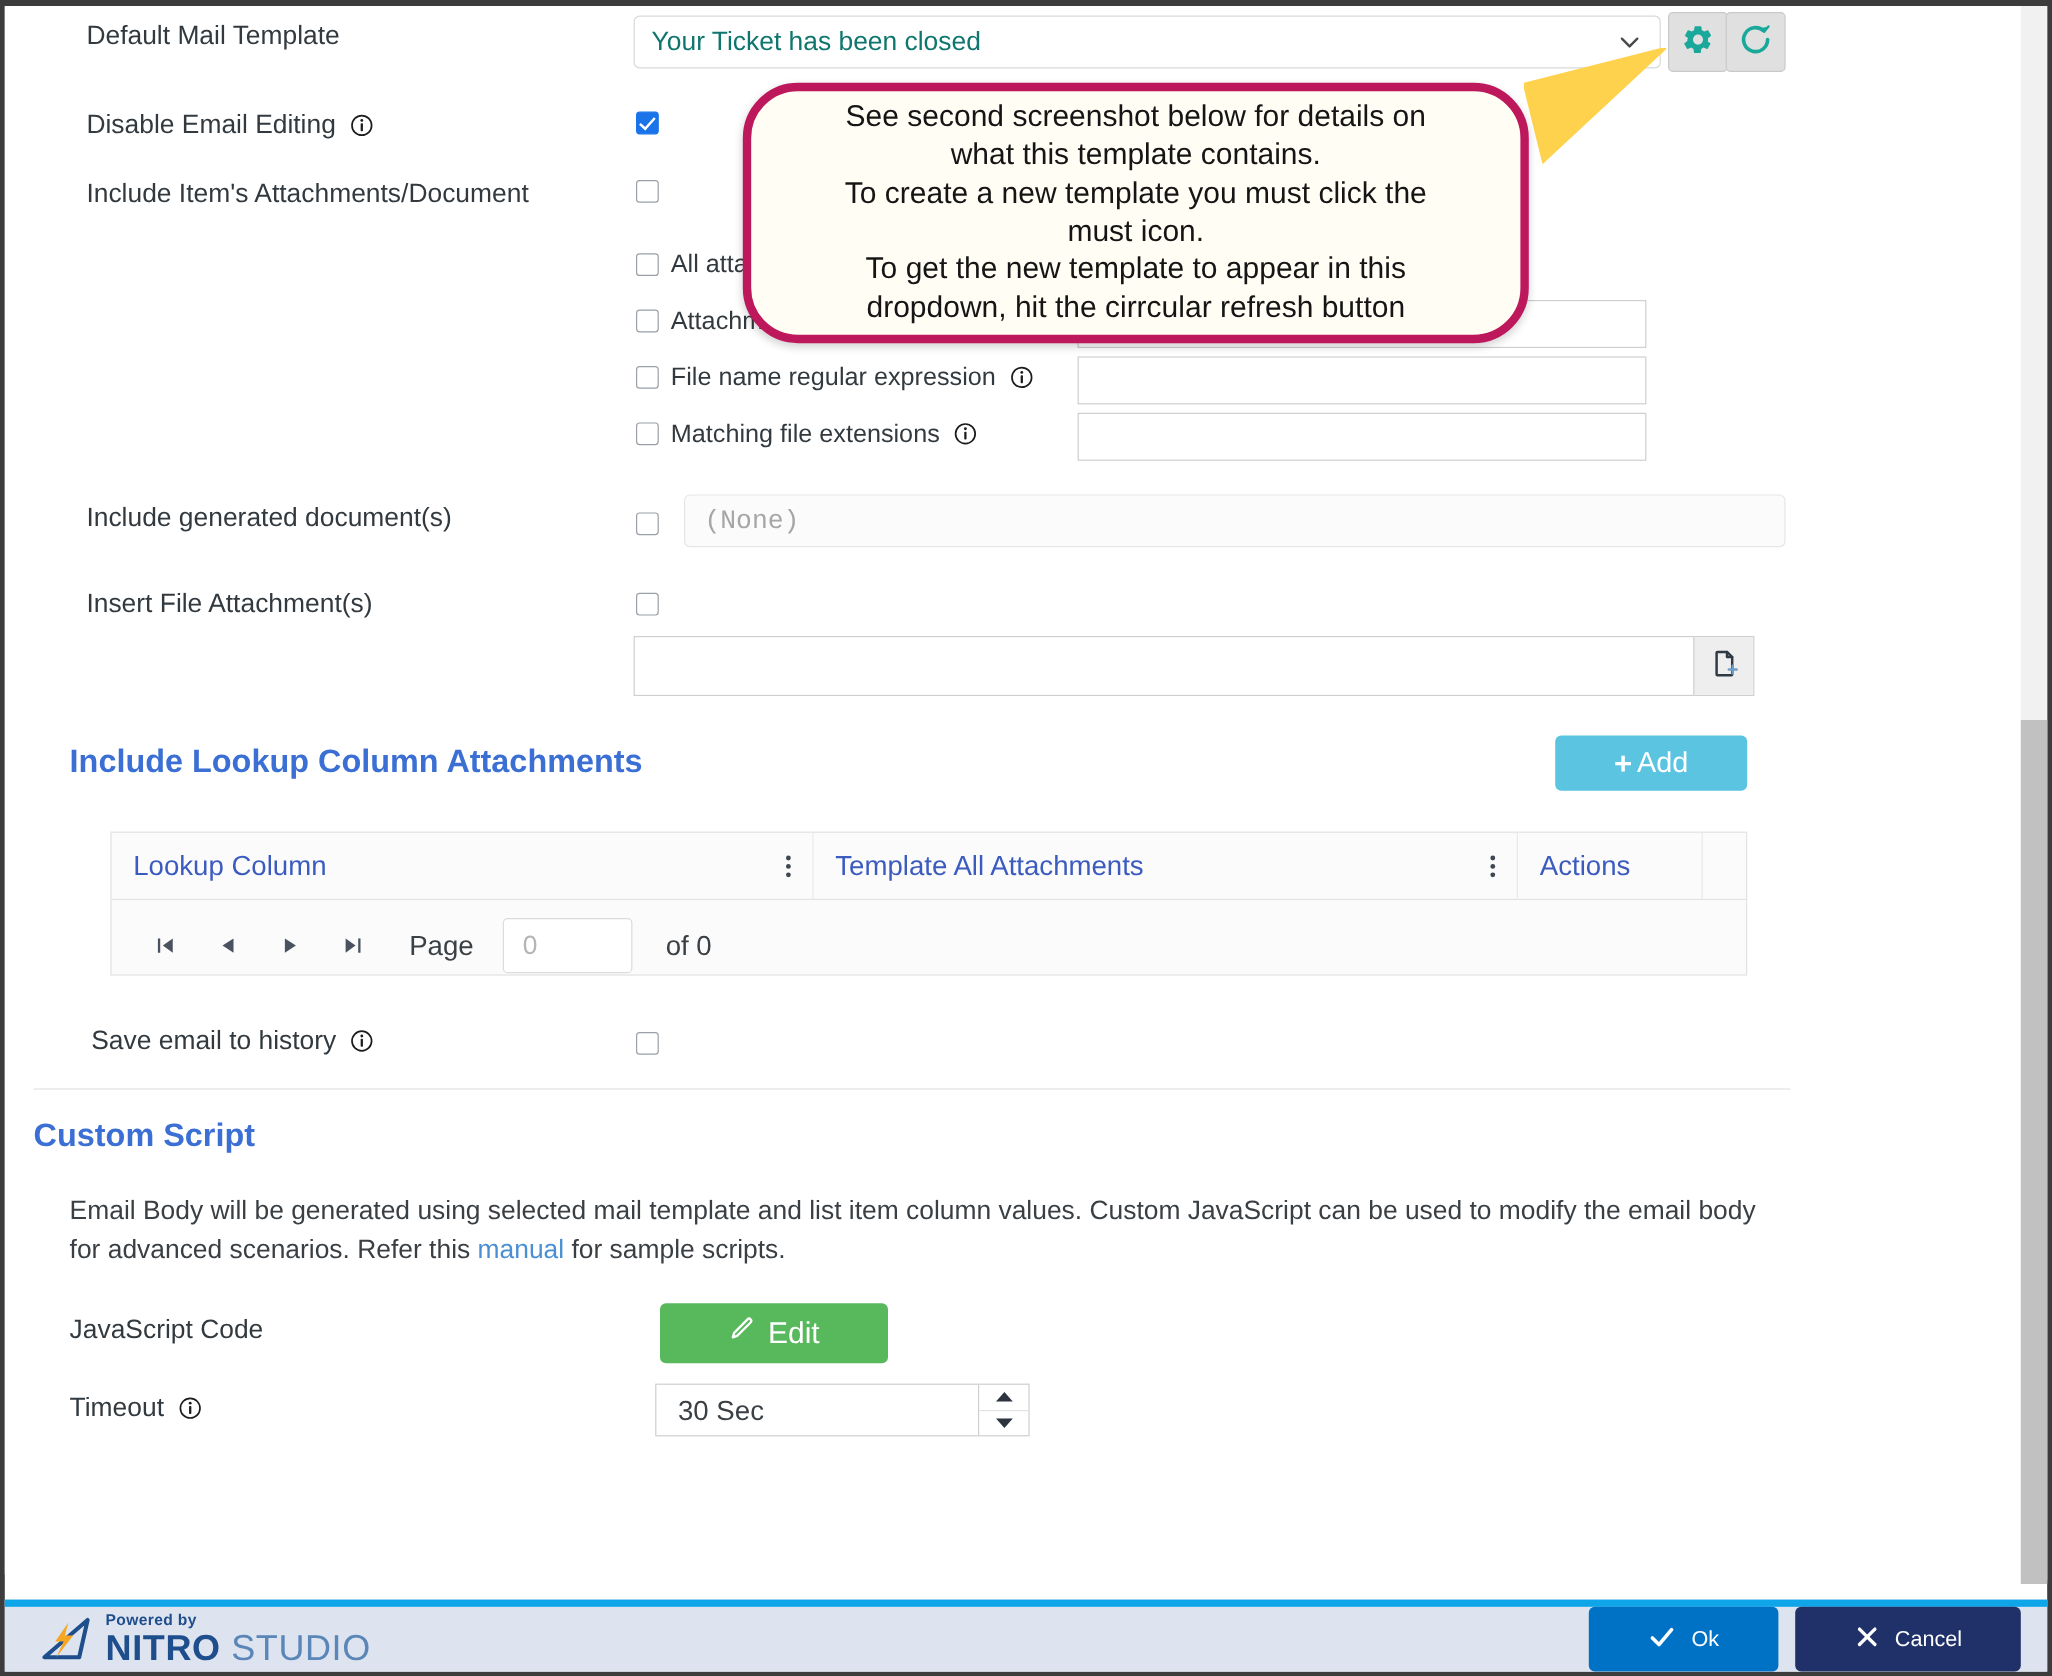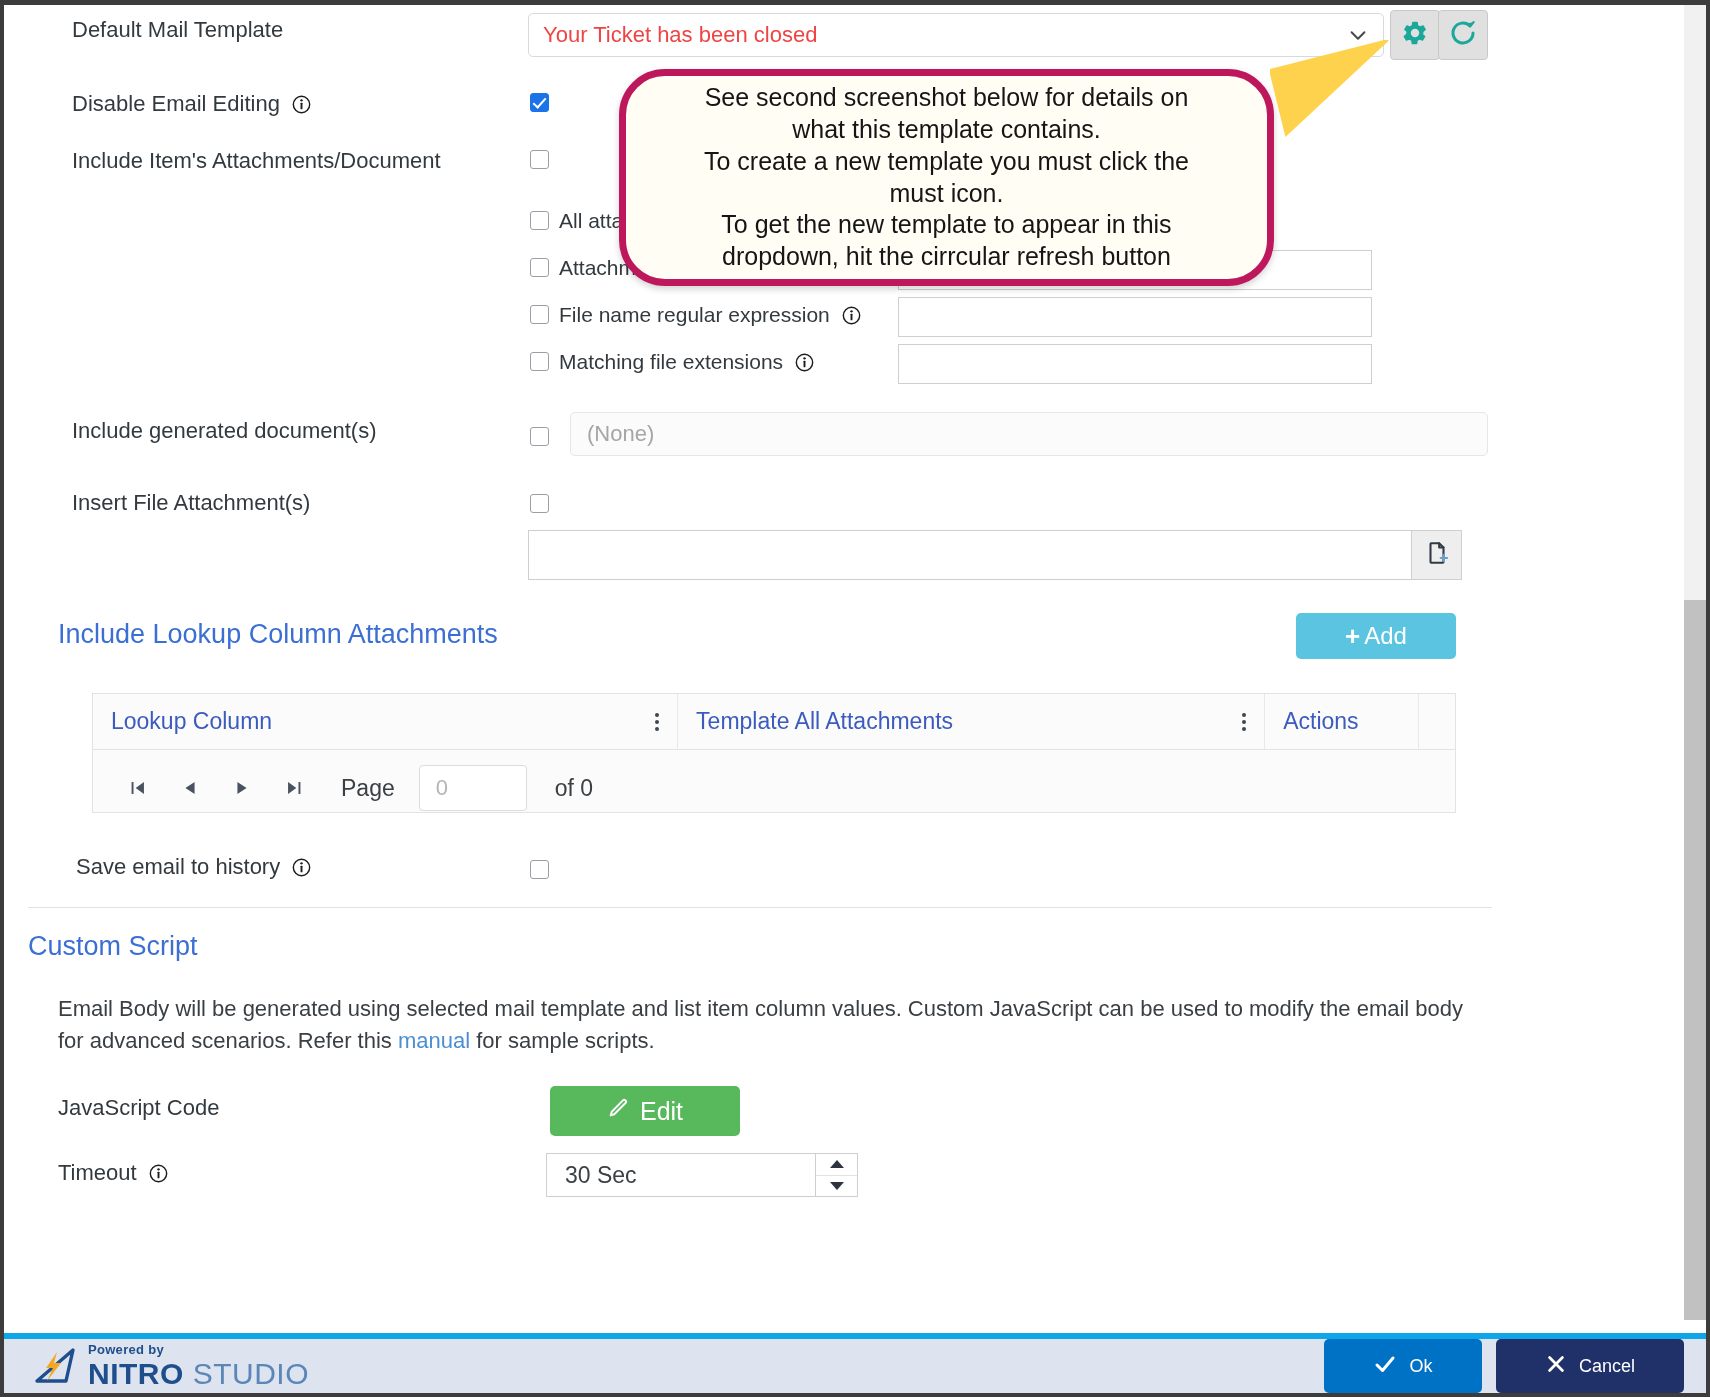--- a/index.html
+++ b/index.html
@@ -95,21 +95,21 @@
 
   
   .ddl {
     position: absolute;
     border: 1px solid #d9d9d9;
     border-radius: 5px;
     background: #fff;
     display: flex; align-items: center;
     padding: 0 14px;
     font-size: 22px;
-    color: #ef4444;
+    color: #0f766e;
     cursor: pointer;
   }
   .ddl .caret {
     margin-left: auto;
     width: 22px; height: 22px;
   }
 
   
   .iconbtn {
     position: absolute;
@@ -130,20 +130,21 @@
   }
   .txt-dis {
     position: absolute;
     border: 1px solid #e6e6e6;
     background: #fbfbfb;
     border-radius: 5px;
     color: #a6a6a6;
     font-size: 22px;
     display: flex; align-items: center;
     padding-left: 16px;
+    font-family: Liberation Mono, monospace;
   }
 
   
   .file-input-wrap {
     position: absolute;
     border: 1px solid #cfcfcf;
     background: #fff;
     display: flex;
     align-items: stretch;
   }
@@ -154,20 +155,21 @@
     background: #eeeeee;
     display: flex; align-items: center; justify-content: center;
     cursor: pointer;
   }
 
   
   .sec-head {
     position: absolute;
     color: #3b6fd4;
     font-size: 27px;
+    font-weight: bold;
   }
 
   
   .add-btn {
     position: absolute;
     background: #5bc4e0;
     color: #fff;
     border: none;
     border-radius: 5px;
     font-size: 24px;

